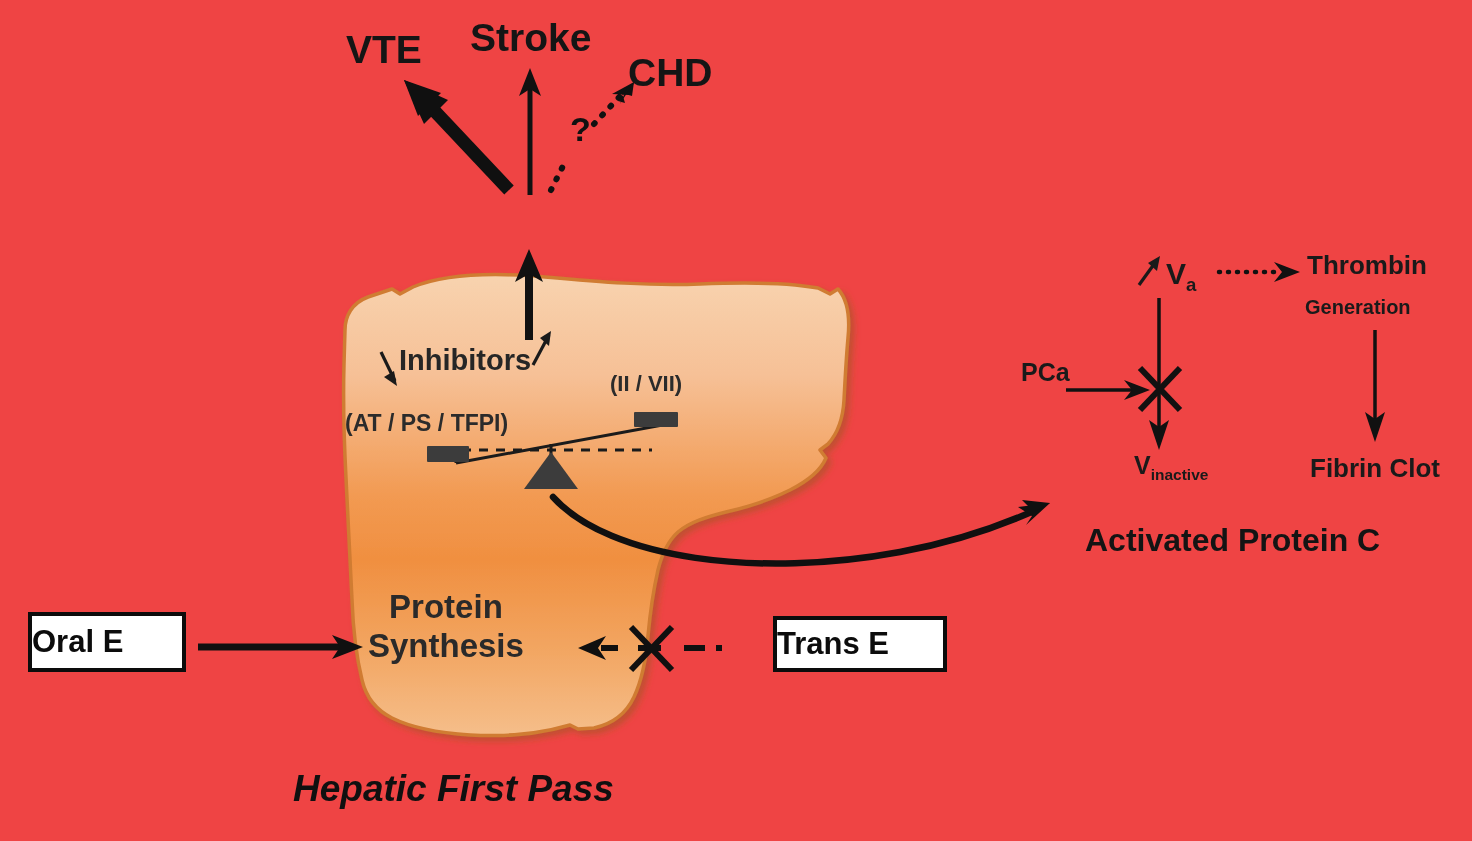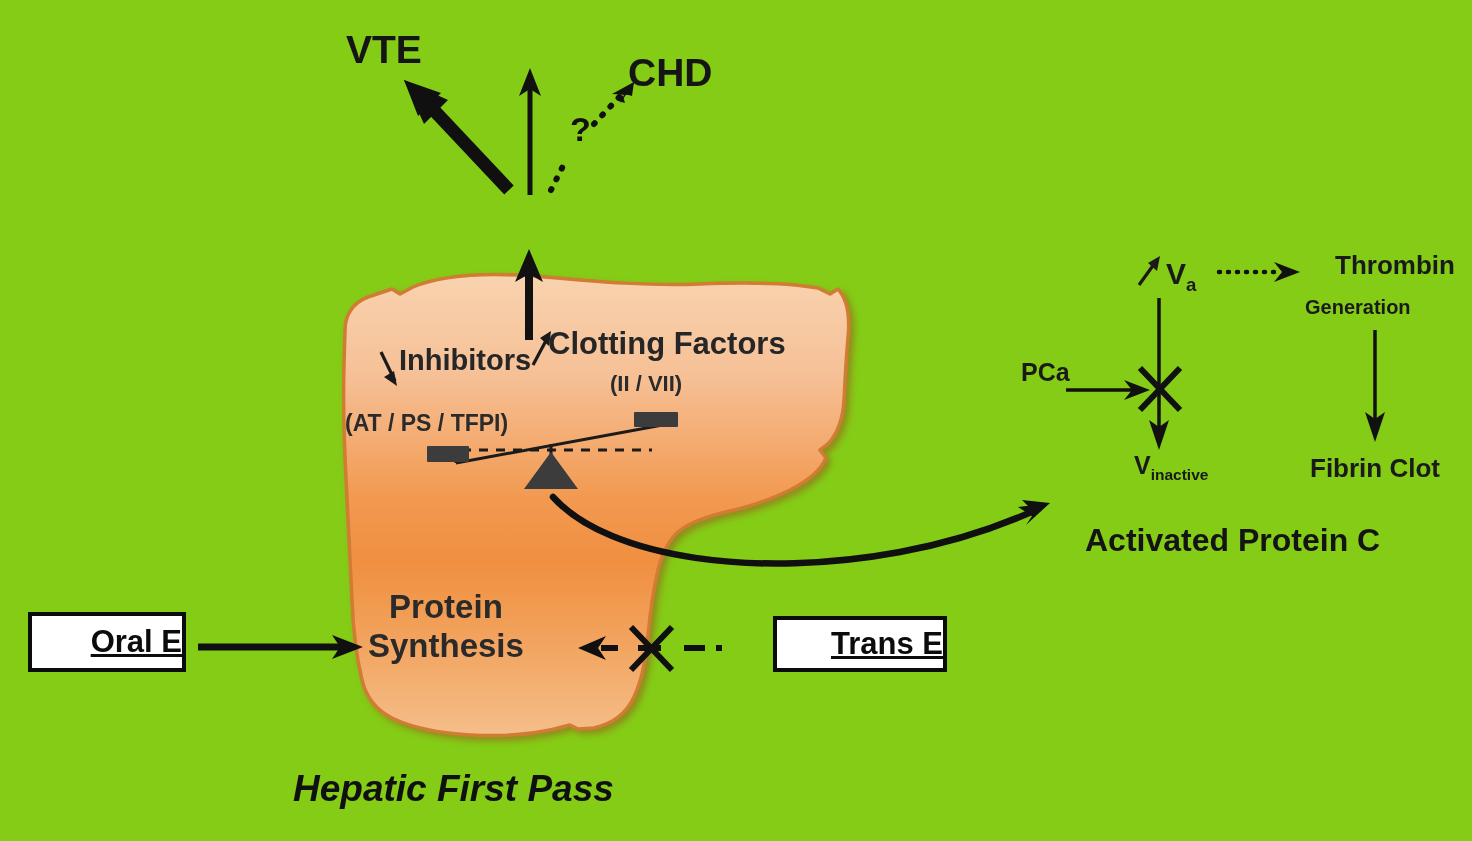--- a/index.html
+++ b/index.html
@@ -9,21 +9,21 @@
     background: #ffffff;
   }
   body {
     font-family: "Liberation Sans", sans-serif;
     -webkit-font-smoothing: antialiased;
   }
   #stage {
     position: relative;
     width: 1472px;
     height: 841px;
-    background: #84cc16;
+    background: #ef4444;
     overflow: hidden;
   }
   #svg-layer {
     position: absolute;
     left: 0;
     top: 0;
     width: 1472px;
     height: 841px;
   }
   .lbl {
@@ -72,26 +72,25 @@
     font-size: 33px; font-weight: bold; color: #2a2a2a;
     text-align: center; line-height: 1.18;
   }
   
   .ebox {
     position: absolute;
     border: 4px solid #0c0c0c;
     background: #ffffff;
     display: flex;
     align-items: center;
-    justify-content: flex-end;
+    justify-content: flex-start;
     font-size: 31px;
     font-weight: bold;
     color: #0c0c0c;
     box-sizing: border-box;
-    text-decoration: underline;
   }
   #box-oral  { left: 28px;  top: 612px; width: 158px; height: 60px; }
   #box-trans { left: 745px; top: 616px; width: 174px; height: 56px; margin-left: 28px; }
   
   #lbl-footer {
     left: 293px; top: 770px;
     font-size: 37px; font-weight: bold; color: #101010; font-style: italic;
   }
   
   #lbl-va {
@@ -105,21 +104,21 @@
   #lbl-vinact {
     left: 1134px; top: 452px;
     font-size: 25px; font-weight: bold; color: #1a1a1a;
   }
   #lbl-pca {
     left: 1021px; top: 359px;
     font-size: 25px; font-weight: bold; color: #1a1a1a;
   }
   #lbl-thrombin {
     left: 1307px; top: 252px;
-    font-size: 26px; font-weight: bold; color: #1a1a1a; margin-left: 28px;
+    font-size: 26px; font-weight: bold; color: #1a1a1a;
   }
   #lbl-generation {
     left: 1305px; top: 297px;
     font-size: 20px; font-weight: bold; color: #1a1a1a;
   }
   #lbl-fibrin {
     left: 1310px; top: 455px;
     font-size: 26px; font-weight: bold; color: #1a1a1a;
   }
   #lbl-apcr {
@@ -286,25 +285,25 @@
       </g>
     </g>
 
     <g>
       <line x1="1375" y1="330" x2="1375" y2="424" stroke="#111111" stroke-width="3.5"></line>
       <path d="M 1375,442 L 1365,412 L 1375,419 L 1385,412 Z" fill="#111111"></path>
     </g>
   </svg>
 
   <div class="lbl outcome" id="lbl-vte">VTE</div>
+  <div class="lbl outcome" id="lbl-stroke">Stroke</div>
   <div class="lbl outcome" id="lbl-chd">CHD</div>
   <div class="lbl" id="lbl-question">?</div>
 
 
-  <div class="lbl" id="lbl-clotting">Clotting Factors</div>
   <div class="lbl" id="lbl-factors-sub">(II / VII)</div>
   <div class="lbl" id="lbl-inhibitors">Inhibitors</div>
   <div class="lbl" id="lbl-inhibitors-sub">(AT / PS / TFPI)</div>
 
   <div class="lbl" id="lbl-protein">
     <div>Protein</div>
     <div>Synthesis</div>
   </div>
 
   <div class="ebox" id="box-oral">

